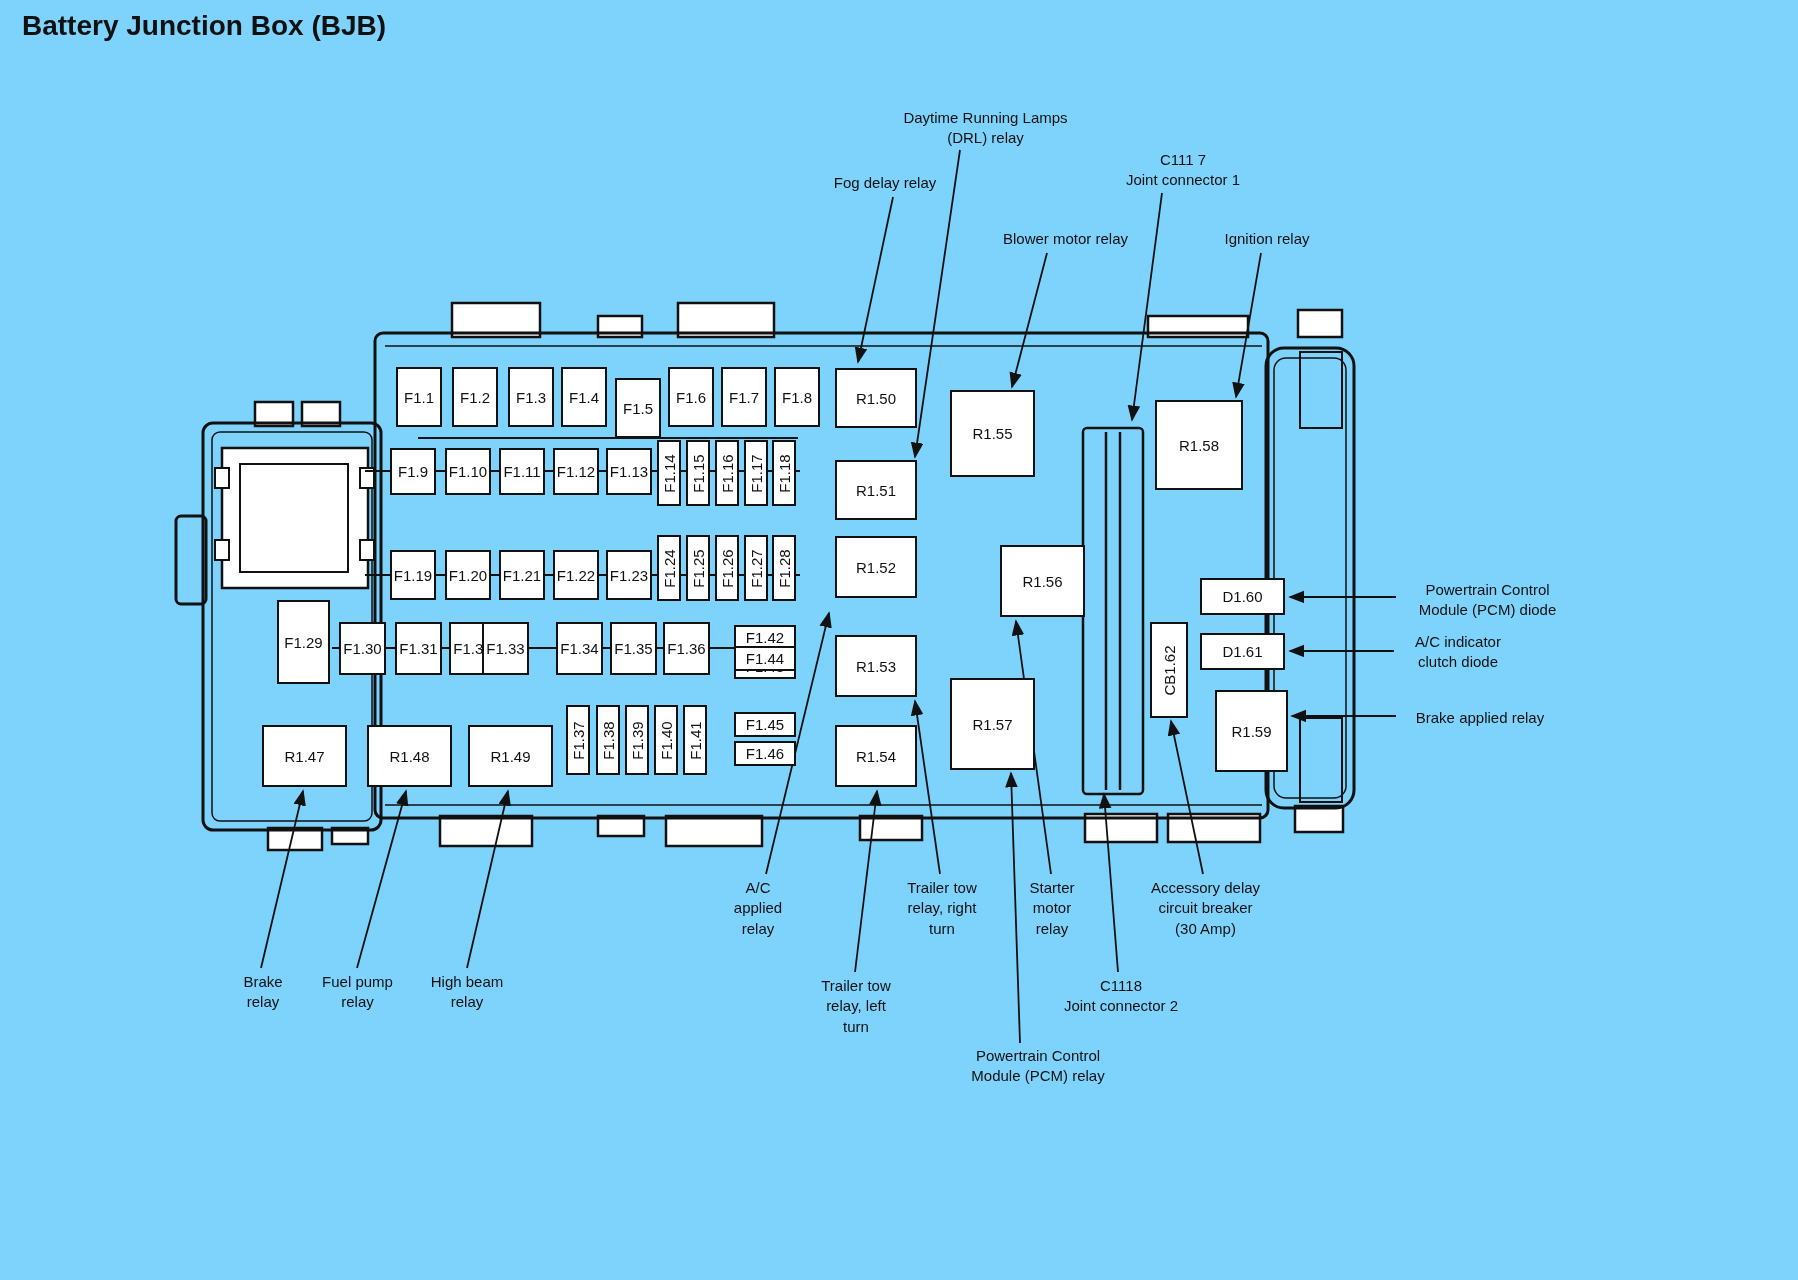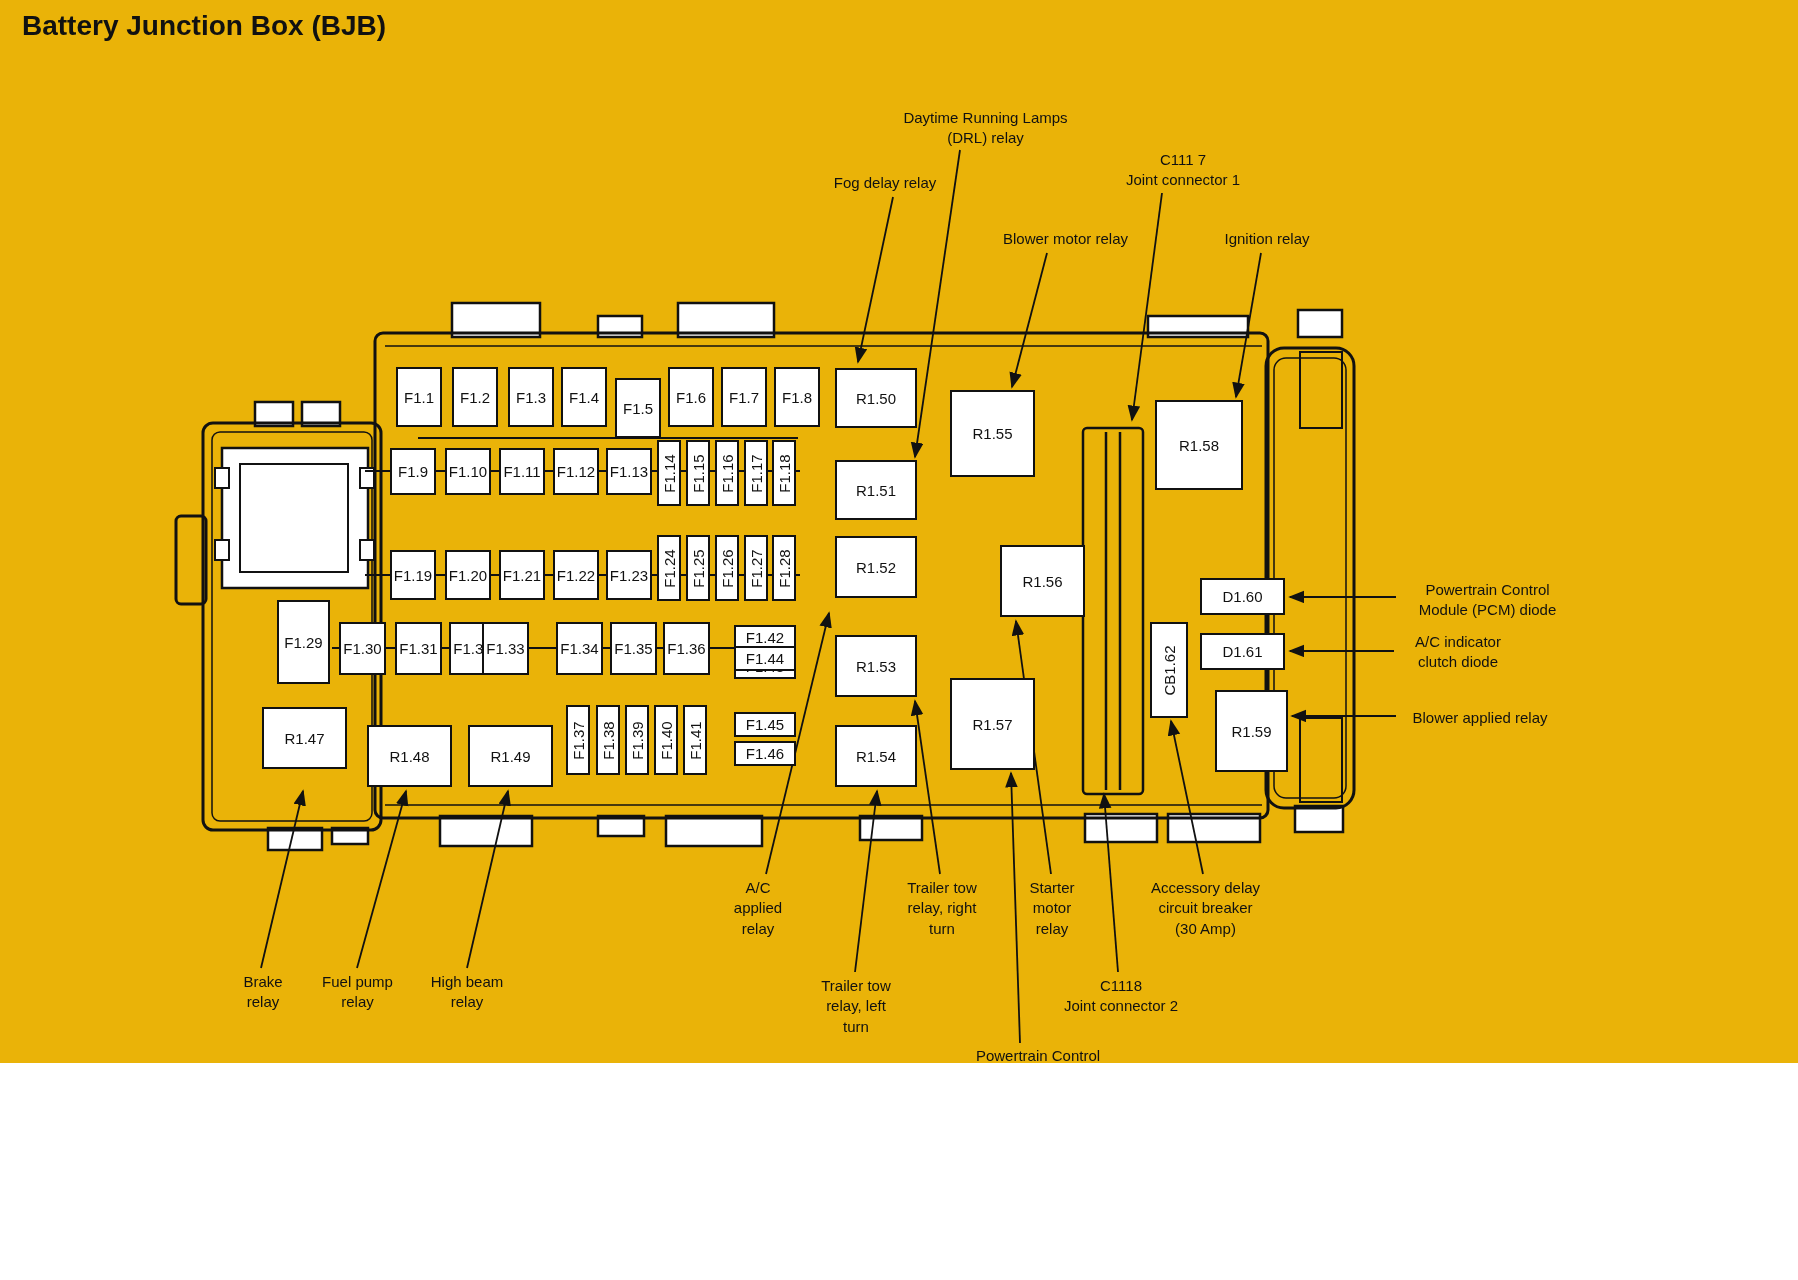--- a/index.html
+++ b/index.html
@@ -1,16 +1,16 @@
 <!DOCTYPE html>
 <html><head>
 <meta charset="utf-8">
 <style>
   html,body{margin:0;padding:0;background:#fff;}
-  #stage{position:relative;width:1798px;height:1063px;background:#eab308;overflow:hidden;
+  #stage{position:relative;width:1798px;height:1280px;background:#7dd3fc;overflow:hidden;
          font-family:"Liberation Sans",sans-serif;color:#111;}
   #linework{position:absolute;left:0;top:0;z-index:0;}
   .title{position:absolute;left:22px;top:10px;font-size:28px;font-weight:bold;z-index:3;}
   .fuse{position:absolute;border:2px solid #111;background:#fff;display:flex;align-items:center;
         justify-content:center;font-size:15px;z-index:2;box-sizing:border-box;}
   .fuse.v span{transform:rotate(-90deg);white-space:nowrap;}
   .callout{position:absolute;font-size:15px;line-height:1.35;text-align:center;
            white-space:pre-line;z-index:3;}
 </style>
 </head>
@@ -169,21 +169,21 @@
   <div class="fuse" style="left:556px;top:622px;width:47px;height:53px">F1.34</div>
   <div class="fuse" style="left:610px;top:622px;width:47px;height:53px">F1.35</div>
   <div class="fuse" style="left:663px;top:622px;width:47px;height:53px">F1.36</div>
 
   <div class="fuse" style="left:734px;top:625px;width:62px;height:25px">F1.42</div>
   <div class="fuse" style="left:734px;top:654px;width:62px;height:25px">F1.43</div>
   <div class="fuse" style="left:734px;top:646px;width:62px;height:25px">F1.44</div>
   <div class="fuse" style="left:734px;top:712px;width:62px;height:25px">F1.45</div>
   <div class="fuse" style="left:734px;top:741px;width:62px;height:25px">F1.46</div>
 
-  <div class="fuse" style="left:262px;top:707px;width:85px;height:62px">R1.47</div>
+  <div class="fuse" style="left:262px;top:725px;width:85px;height:62px">R1.47</div>
   <div class="fuse" style="left:367px;top:725px;width:85px;height:62px">R1.48</div>
   <div class="fuse" style="left:468px;top:725px;width:85px;height:62px">R1.49</div>
   <div class="fuse v" style="left:566px;top:705px;width:24px;height:70px">
       <span>F1.37</span>
     </div>
   <div class="fuse v" style="left:596px;top:705px;width:24px;height:70px">
       <span>F1.38</span>
     </div>
   <div class="fuse v" style="left:625px;top:705px;width:24px;height:70px">
       <span>F1.39</span>
@@ -217,21 +217,21 @@
 (DRL) relay</div>
   <div class="callout" style="left:825px;top:173px;width:120px">Fog delay relay</div>
   <div class="callout" style="left:1098px;top:150px;width:170px">C111 7
 Joint connector 1</div>
   <div class="callout" style="left:988px;top:229px;width:155px">Blower motor relay</div>
   <div class="callout" style="left:1202px;top:229px;width:130px">Ignition relay</div>
   <div class="callout" style="left:1400px;top:580px;width:175px">Powertrain Control
 Module (PCM) diode</div>
   <div class="callout" style="left:1398px;top:632px;width:120px">A/C indicator
 clutch diode</div>
-  <div class="callout" style="left:1400px;top:708px;width:160px">Blower applied relay</div>
+  <div class="callout" style="left:1400px;top:708px;width:160px">Brake applied relay</div>
   <div class="callout" style="left:722px;top:878px;width:72px">A/C
 applied
 relay</div>
   <div class="callout" style="left:896px;top:878px;width:92px">Trailer tow
 relay, right
 turn</div>
   <div class="callout" style="left:1020px;top:878px;width:64px">Starter
 motor
 relay</div>
   <div class="callout" style="left:1138px;top:878px;width:135px">Accessory delay

